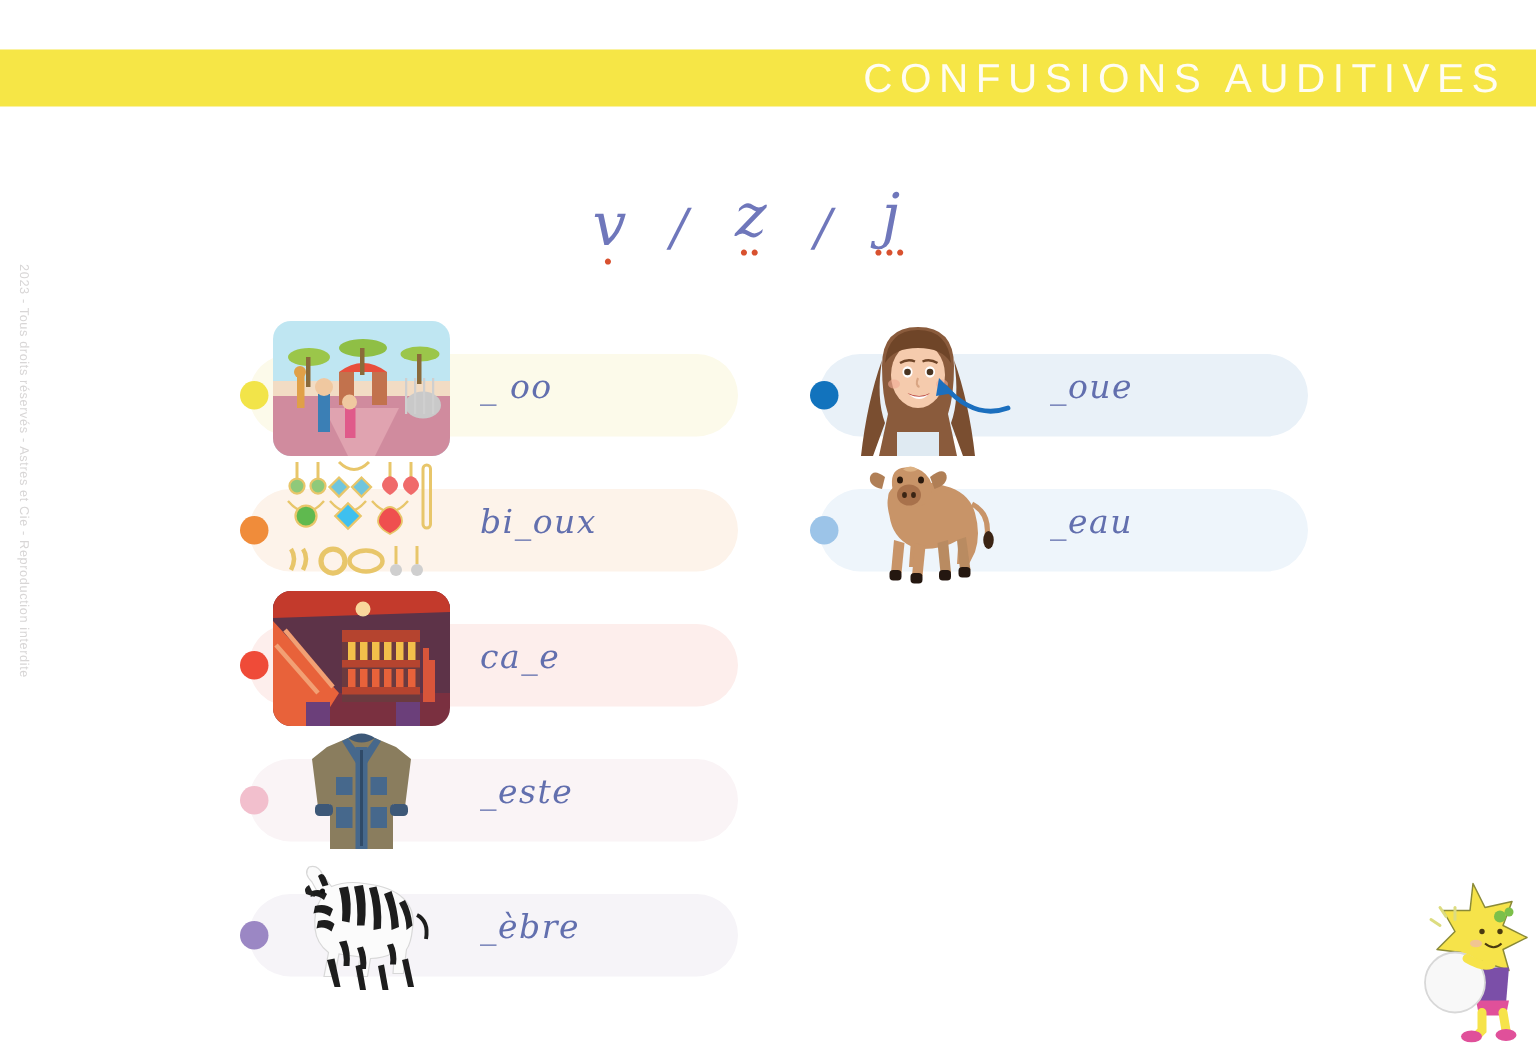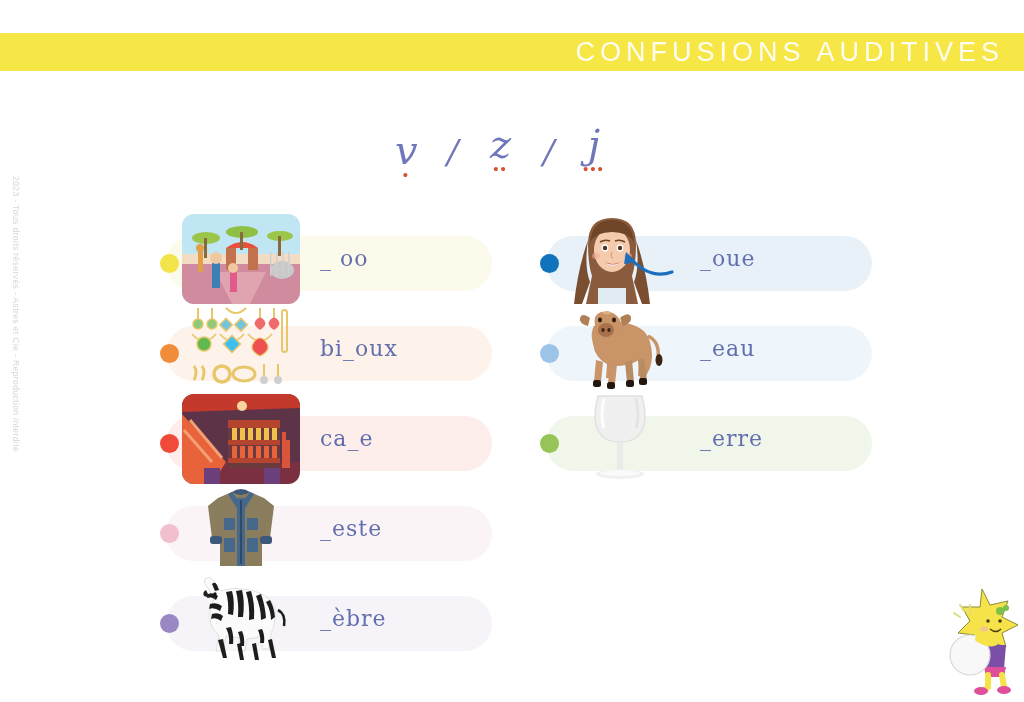--- a/index.html
+++ b/index.html
@@ -130,20 +130,21 @@
     top: -4px;
     width: 120px;
     height: 96px;
     z-index: 2;
   }
   .row-word {
     position: absolute;
     left: 160px;
     top: 28px;
     font-family: "DejaVu Serif", serif;
+    font-style: italic;
     font-size: 22px;
     letter-spacing: 1px;
     color: #626fae;
     z-index: 4;
     white-space: nowrap;
   }
   .illus-frame {
     width: 118px;
     height: 90px;
     border-radius: 12px;
@@ -417,35 +418,20 @@
           <rect x="77" y="74" width="8" height="7" rx="2.5" fill="#241710"></rect>
           <path d="M86 32 q12 6 10 22" stroke="#c89468" stroke-width="3.4" fill="none"></path>
           <ellipse cx="97" cy="56" rx="3.5" ry="6" fill="#3a2414"></ellipse>
         </svg>
       </div>
       <div class="row-word">_eau</div>
     </div>
 
 
 
-    <div class="exercise-row">
-      <div class="row-pill" style="background:#f1f6ea"></div>
-      <div class="row-dot" style="background:#96c457"></div>
-      <div class="row-illustration">
-        <svg class="illus-svg" width="118" height="90" viewBox="0 0 118 90">
-          <path d="M36 2 q-6 22 0 34 q6 12 22 12 q16 0 22 -12 q6 -12 0 -34 z" fill="#f0f0f0" stroke="#e0e0e0" stroke-width="1.4"></path>
-          <path d="M42 4 q-4 20 0 30" fill="none" stroke="#ffffff" stroke-width="3" opacity="0.85"></path>
-          <path d="M74 4 q4 20 0 30" fill="none" stroke="#e4e4e4" stroke-width="3"></path>
-          <rect x="55" y="48" width="6" height="28" fill="#eaeaea"></rect>
-          <ellipse cx="58" cy="80" rx="24" ry="5" fill="#f0f0f0"></ellipse>
-          <ellipse cx="58" cy="79" rx="20" ry="3" fill="#fafafa"></ellipse>
-        </svg>
-      </div>
-      <div class="row-word">_erre</div>
-    </div>
   </div>
 </div>
 
 <div id="mascot">
   <svg width="76" height="112" viewBox="0 0 76 112">
     <g stroke="#8a8a38" stroke-width="1" stroke-linejoin="round">
       <path d="M34 6 L42 22 L60 18 L54 34 L70 42 L54 50 L58 64 L40 58 L30 70 L26 52 L10 50 L22 38 L14 24 L32 24 Z" fill="#f6e34a"></path>
     </g>
     <circle cx="52" cy="28" r="4" fill="#7cc04a"></circle>
     <circle cx="58" cy="25" r="3" fill="#7cc04a"></circle>

